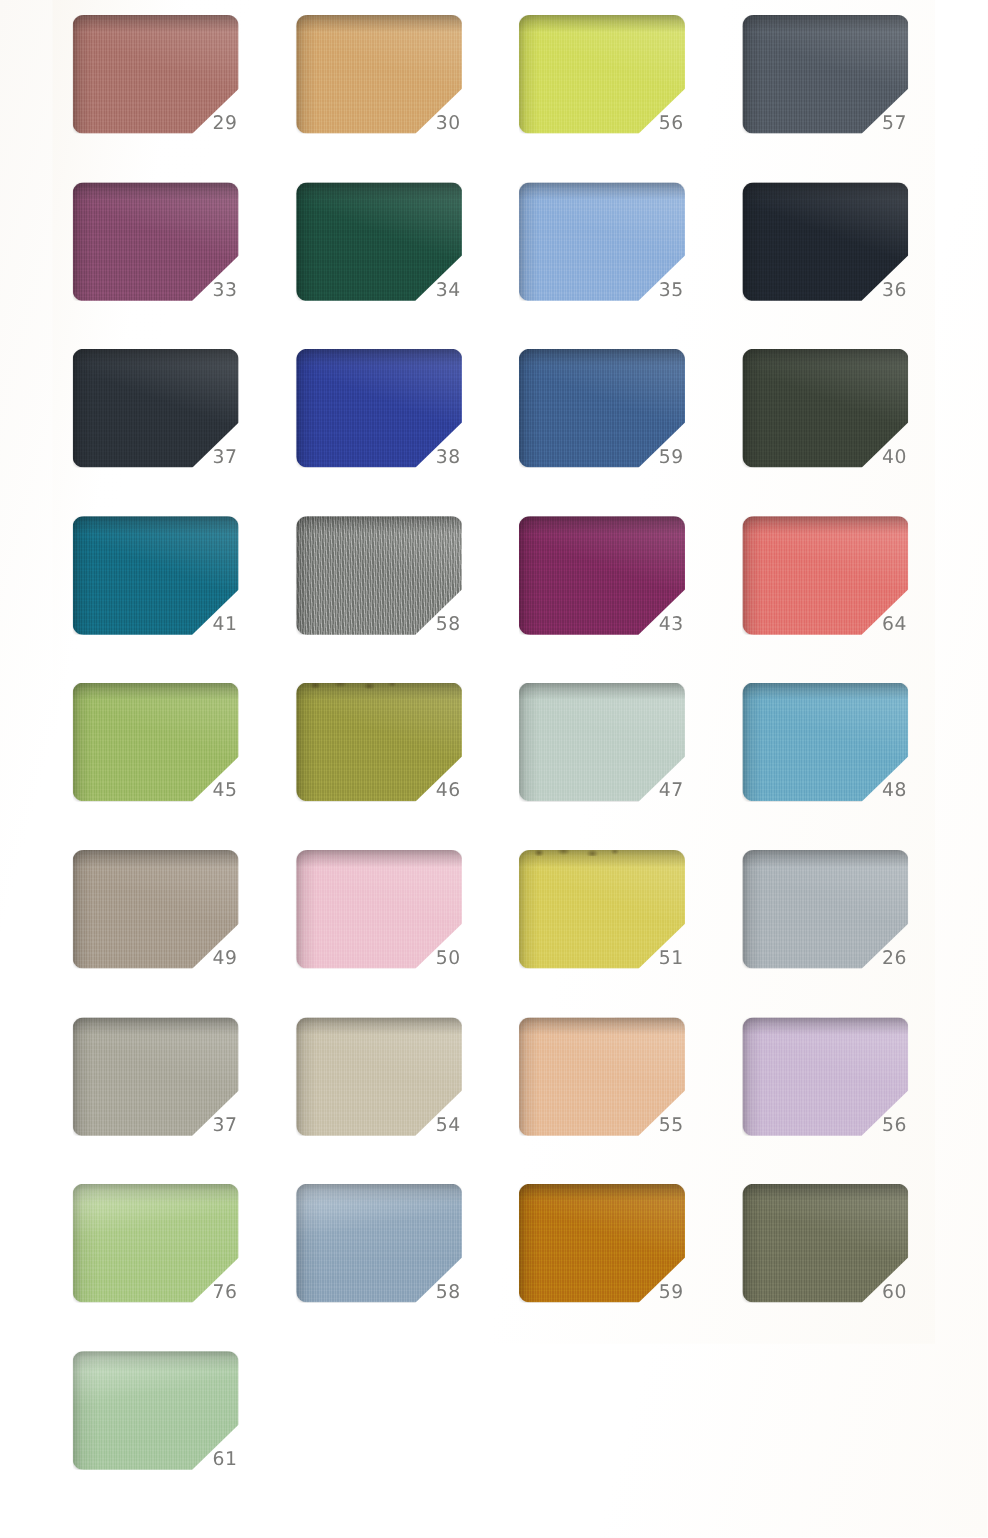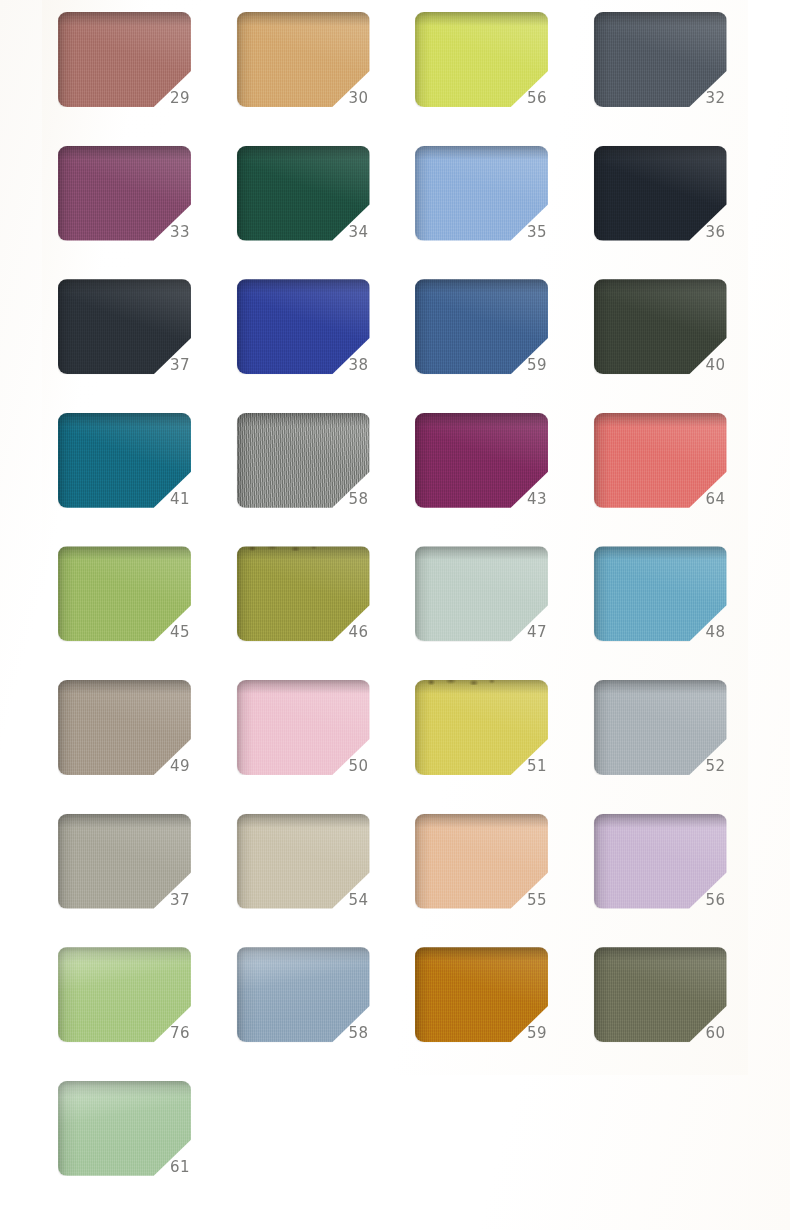--- a/index.html
+++ b/index.html
@@ -139,21 +139,21 @@
         <div class="lip"></div>
       </div>
       <div class="num">56</div>
     </div>
     <div class="cell" style="left: 593.5px; top: 12px;">
       <div class="swatch notch" title="slate charcoal">
         <div class="fill" style="background: rgb(81, 89, 98);"></div>
         <div class="weave"></div>
         <div class="lip"></div>
       </div>
-      <div class="num">32</div>
+      <div class="num">57</div>
     </div>
     <div class="cell" style="left: 58px; top: 145.6px;">
       <div class="swatch notch" title="plum wine">
         <div class="fill" style="background: rgb(130, 73, 106);"></div>
         <div class="weave"></div>
         <div class="lip"></div>
       </div>
       <div class="num">33</div>
     </div>
     <div class="cell" style="left: 236.5px; top: 145.6px;">
@@ -299,21 +299,21 @@
         <div class="lip"></div>
       </div>
       <div class="num">51</div>
     </div>
     <div class="cell" style="left: 593.5px; top: 680px;">
       <div class="swatch notch" title="silver grey">
         <div class="fill" style="background: rgb(170, 178, 184);"></div>
         <div class="weave"></div>
         <div class="lip"></div>
       </div>
-      <div class="num">52</div>
+      <div class="num">26</div>
     </div>
     <div class="cell" style="left: 58px; top: 813.6px;">
       <div class="swatch notch" title="sage grey">
         <div class="fill" style="background: rgb(169, 167, 154);"></div>
         <div class="weave"></div>
         <div class="lip"></div>
       </div>
       <div class="num">37</div>
     </div>
     <div class="cell" style="left: 236.5px; top: 813.6px;">

